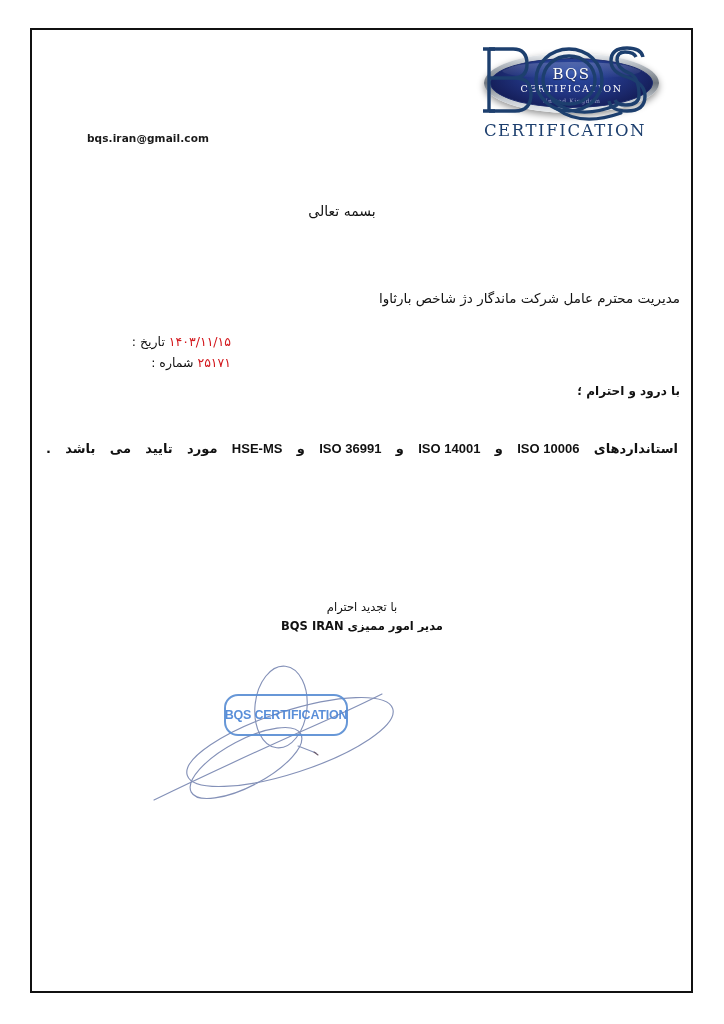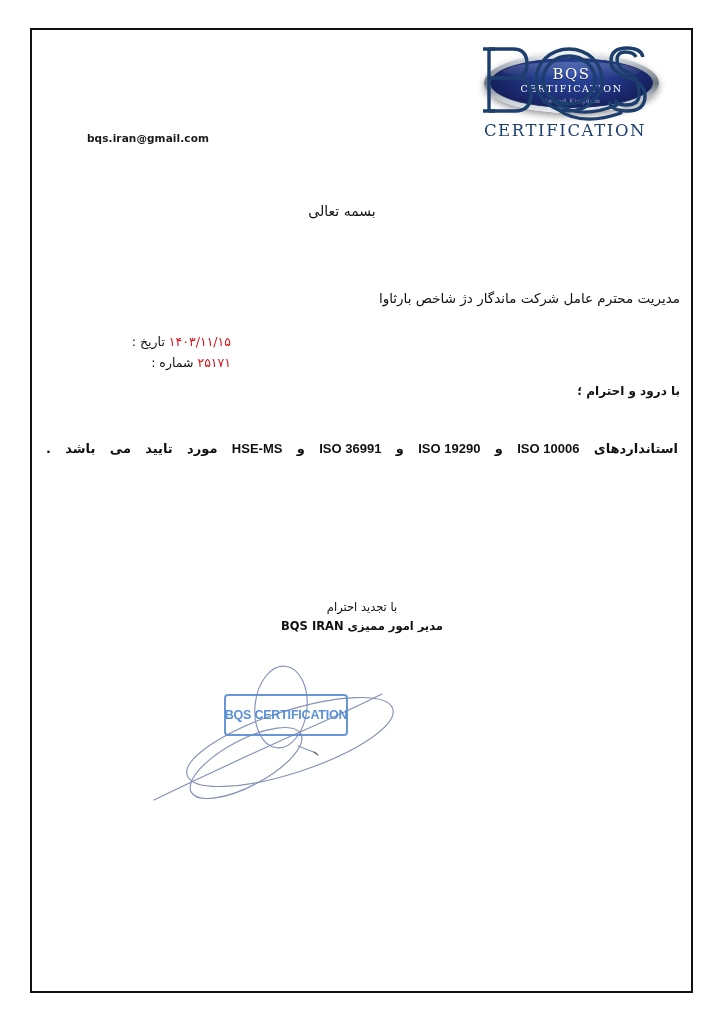--- a/index.html
+++ b/index.html
@@ -223,21 +223,21 @@
   }
   #signature-svg { display: block; width: 300px; height: 190px; }
 
   #stamp {
     position: absolute;
     left: 74px;
     top: 44px;
     width: 120px;
     height: 38px;
     border: 2.5px solid #5b8fd4;
-    border-radius: 4px;
+    border-radius: 14px;
     opacity: .92;
     pointer-events: none;
   }
   #stamp-text {
     position: absolute;
     inset: 0;
     display: flex;
     align-items: center;
     justify-content: center;
     direction: ltr;
@@ -312,21 +312,21 @@
 
   <div id="addressee" class="fa">مدیریت محترم عامل شرکت ماندگار دژ شاخص بارثاوا</div>
 
   <div id="salutation" class="fa">با درود و احترام ؛</div>
 
   <div id="body-text" class="fa">
     <span class="body-line" id="body-line-2">
       <span>استانداردهای</span>
       <span class="ltr">ISO 10006</span>
       <span>و</span>
-      <span class="ltr">ISO 19290</span>
+      <span class="ltr">ISO 14001</span>
       <span>و</span>
       <span class="ltr">ISO 36991</span>
       <span>و</span>
       <span class="ltr">HSE-MS</span>
       <span>مورد تایید می باشد .</span>
     </span>
   </div>
 
   <div id="closing" class="fa">
     <div id="closing-1">با تجدید احترام</div>

